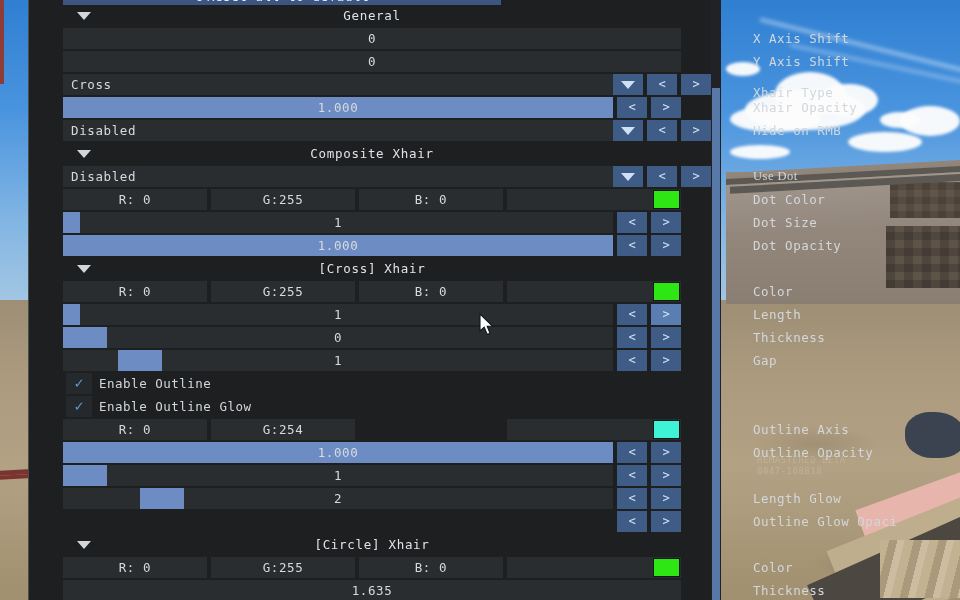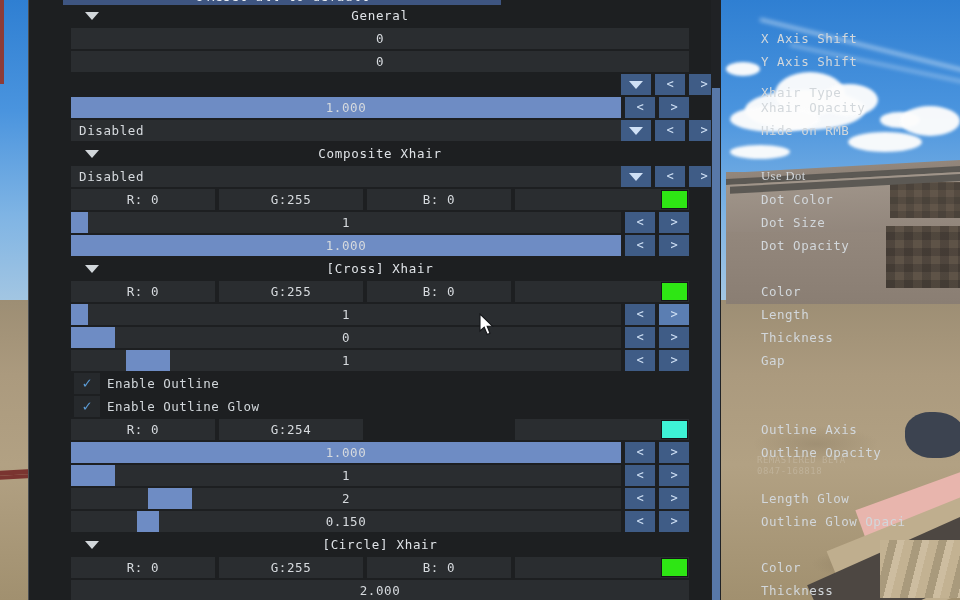--- a/index.html
+++ b/index.html
@@ -50,21 +50,21 @@
   #panel {
     position:absolute; left:28px; top:-18px; width:686px; height:640px;
     background:#1d1f21; border-left:1px solid #4a4d50; border-right:1px solid #0b0c0d;
   }
   #panel-inner { position:absolute; left:34px; top:0; width:652px; height:640px; }
 
   .scrolltrack { position:absolute; right:-6px; top:0; width:10px; height:640px; background:#202225; }
   .scrollthumb { position:absolute; right:-5px; top:106px; width:8px; height:548px; background:#5878a8; }
 
   
-  .row { position:absolute; left:8px; width:618px; height:23px; }
+  .row { position:absolute; left:0; width:618px; height:23px; }
 
   .field {
     position:absolute; background:#2a2d30; height:21px;
     color:#d6dade; font-size:12.5px; line-height:21px; text-align:center;
     letter-spacing:.6px; white-space:nowrap; overflow:hidden;
   }
   .field.left { text-align:left; padding-left:8px; }
   .slidefill { position:absolute; top:0; height:21px; background:#6e8cc4; }
   .fieldtext { position:relative; z-index:2; }
 
@@ -185,20 +185,21 @@
           </div>
           <div class="row" style="top: 46px;">
             <div class="field" style="left:0;width:618px;"><span class="fieldtext">0</span></div>
             <div class="label" style="left:690px;top:0;">X Axis Shift</div>
           </div>
           <div class="row" style="top: 69px;">
             <div class="field" style="left:0;width:618px;"><span class="fieldtext">0</span></div>
             <div class="label" style="left:690px;top:0;">Y Axis Shift</div>
           </div>
           <div class="row" style="top: 92px;">
+            <div class="field left" style="left:0;width:550px;"><span class="fieldtext">Cross</span></div>
             <div class="btn dd" style="left:550px;">
               <span class="arrowdown"></span>
             </div>
             <div class="btn" style="left:584px;">&lt;</div>
             <div class="btn" style="left:618px;width:30px;">&gt;</div>
             <div class="label" style="left:690px;top:0;margin-top:8px;">Xhair Type</div>
           </div>
           <div class="row" style="top: 115px;">
             <div class="field" style="left:0;width:550px;"><div class="slidefill" style="left:0px;width:550px;"></div><span class="fieldtext">1.000</span></div>
             <div class="btn" style="left:554px;">&lt;</div>
@@ -301,38 +302,37 @@
             <div class="btn" style="left:554px;">&lt;</div>
             <div class="btn" style="left:588px;">&gt;</div>
           </div>
           <div class="row" style="top: 506px;">
             <div class="field" style="left:0;width:550px;"><div class="slidefill" style="left:77px;width:44px;"></div><span class="fieldtext">2</span></div>
             <div class="btn" style="left:554px;">&lt;</div>
             <div class="btn" style="left:588px;">&gt;</div>
             <div class="label" style="left:690px;top:0;">Length Glow</div>
           </div>
           <div class="row" style="top: 529px;">
-            <div class="field" style="left:0;width:550px;"><div class="slidefill" style="left:66px;width:22px;"></div><span class="fieldtext">0.150</span></div>
             <div class="btn" style="left:554px;">&lt;</div>
             <div class="btn" style="left:588px;">&gt;</div>
             <div class="label" style="left:690px;top:0;">Outline Glow Opaci</div>
           </div>
           <div class="row" style="top: 552px;">
             <div class="header"><span class="tri"></span><span>[Circle] Xhair</span></div>
           </div>
           <div class="row" style="top: 575px;">
             <div class="field" style="left:0;width:144px;"><span class="fieldtext">R:  0</span></div>
             <div class="field" style="left:148px;width:144px;"><span class="fieldtext">G:255</span></div>
             <div class="field" style="left:296px;width:144px;"><span class="fieldtext">B:  0</span></div>
             <div class="field" style="left:444px;width:174px;"></div>
             <div class="swatch" style="left:590px;background:#2ee614;"></div>
             <div class="label" style="left:690px;top:0;">Color</div>
           </div>
           <div class="row" style="top: 598px;">
-            <div class="field" style="left:0;width:618px;"><span class="fieldtext">2.000</span></div>
+            <div class="field" style="left:0;width:618px;"><span class="fieldtext">1.635</span></div>
             <div class="label" style="left:690px;top:0;">Thickness</div>
           </div>
         </div>
 
       <div class="scrolltrack"></div>
       <div class="scrollthumb"></div>
     </div>
   </div>
 
   <svg id="cursor" viewBox="0 0 16 24">

